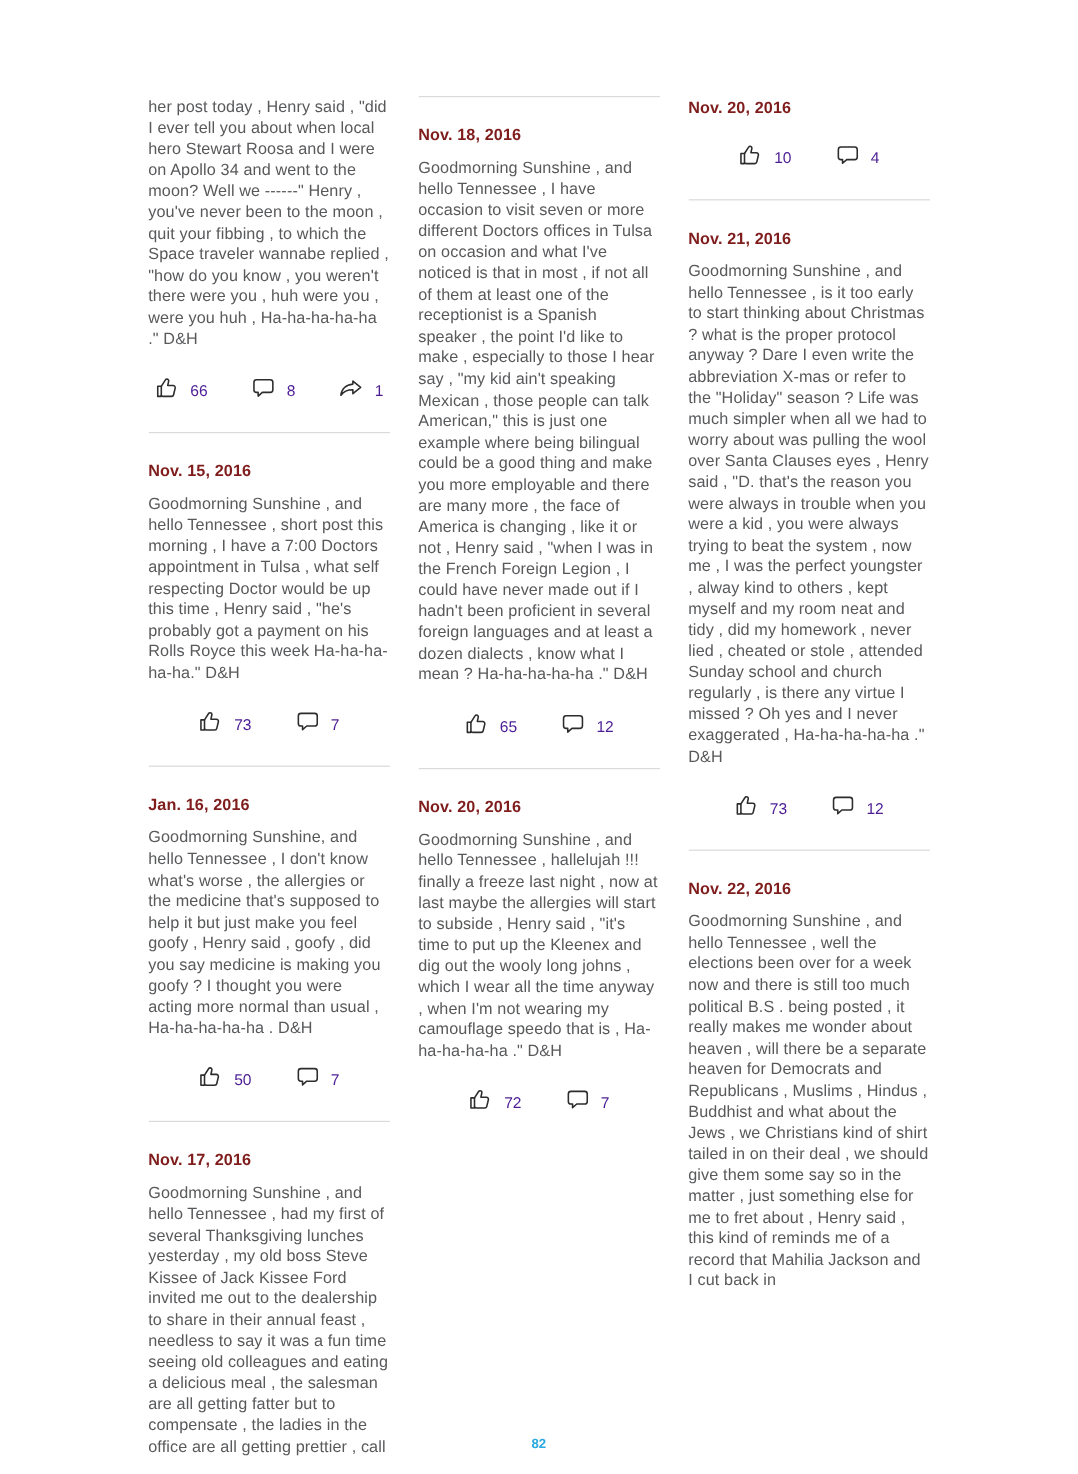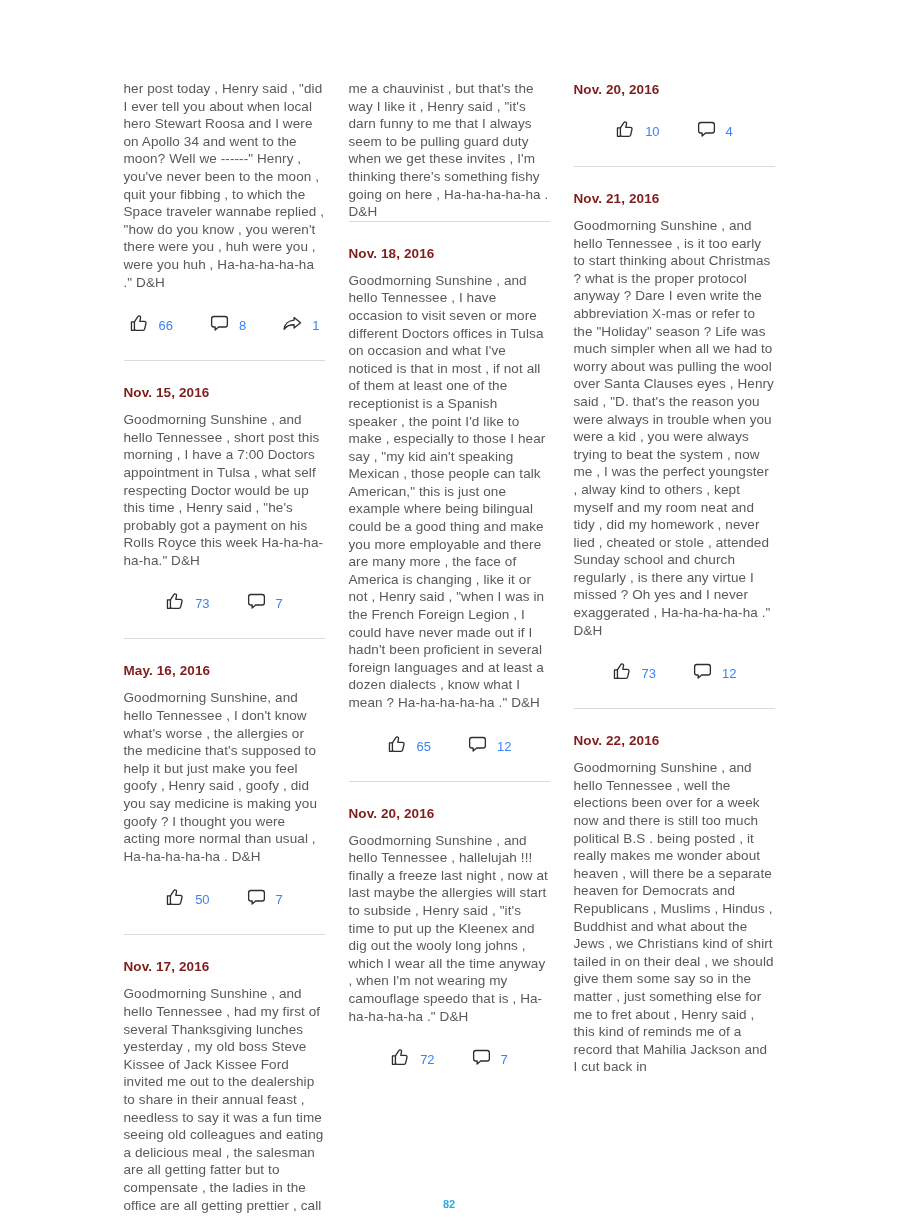--- a/index.html
+++ b/index.html
@@ -39,21 +39,21 @@
   .stats {
     display: flex;
     justify-content: center;
     align-items: center;
     gap: 36px;
     margin: 22px 0 26px;
   }
   .stat { display: inline-flex; align-items: center; gap: 9px; color: #2e2c2d; }
   .stat-icon { display: inline-flex; width: 21px; height: 21px; }
   .stat-icon svg { width: 21px; height: 21px; display: block; }
-  .count { font-size: 13px; color: #3b82f6; position: relative; top: 2px; }
+  .count { font-size: 13px; color: #4c1d95; position: relative; top: 2px; }
   .divider { border-top: 1px solid #dadada; margin: 0 0 24px; }
   .footer {
     position: absolute;
     left: 0; right: 0; bottom: 32px;
     text-align: center;
   }
   .page-number { font-size: 11px; font-weight: 700; }
 </style>
 </head>
 <body>
@@ -110,21 +110,21 @@
                 <svg viewBox="0 0 24 24" fill="none" stroke="currentColor" stroke-width="1.5" stroke-linecap="round" stroke-linejoin="round">
                   <path d="M5.5 4h13C19.9 4 21 5.1 21 6.5v7c0 1.4-1.1 2.5-2.5 2.5H11l-4 3.5V16H5.5C4.1 16 3 14.9 3 13.5v-7C3 5.1 4.1 4 5.5 4z"></path>
                 </svg>
               </span>
               <span class="count">7</span>
             </span>
           </div>
         </article>
         <div class="divider"></div>
         <article class="post">
-          <h3 class="post-date">May. 16, 2016</h3>
+          <h3 class="post-date">Jan. 16, 2016</h3>
           <p class="post-body">Goodmorning Sunshine, and hello Tennessee , I don't know what's worse , the allergies or the medicine that's supposed to help it but just make you feel goofy , Henry said , goofy , did you say medicine is making you goofy ? I thought you were acting more normal than usual , Ha-ha-ha-ha-ha . D&amp;H</p>
           <div class="stats">
             <span class="stat">
               <span class="stat-icon">
                 <svg viewBox="0 0 24 24" fill="none" stroke="currentColor" stroke-width="1.5" stroke-linecap="round" stroke-linejoin="round">
                   <path d="M2.8 10.2h3.4v9.6H2.8z"></path>
                   <path d="M6.2 18.9c.5.6 1.3.9 2.1.9h7.6c1 0 1.8-.7 2-1.6l1.5-6.3c.3-1.2-.6-2.4-1.9-2.4h-5.2l.9-4.2c.2-1-.6-2-1.7-2-.6 0-1.1.3-1.4.8L6.2 10.2"></path>
                 </svg>
               </span>
               <span class="count">50</span>
@@ -140,21 +140,20 @@
           </div>
         </article>
         <div class="divider"></div>
         <article class="post">
           <h3 class="post-date">Nov. 17, 2016</h3>
           <p class="post-body">Goodmorning Sunshine , and hello Tennessee , had my first of several Thanksgiving lunches yesterday , my old boss Steve Kissee of Jack Kissee Ford invited me out to the dealership to share in their annual feast , needless to say it was a fun time seeing old colleagues and eating a delicious meal , the salesman are all getting fatter but to compensate , the ladies in the office are all getting prettier , call</p>
         </article>
       </div>
       <div class="column">
         <article class="post">
-          <p class="post-body">me a chauvinist , but that's the way I like it , Henry said , "it's darn funny to me that I always seem to be pulling guard duty when we get these invites , I'm thinking there's something fishy going on here , Ha-ha-ha-ha-ha . D&amp;H</p>
         </article>
         <div class="divider"></div>
         <article class="post">
           <h3 class="post-date">Nov. 18, 2016</h3>
           <p class="post-body">Goodmorning Sunshine , and hello Tennessee , I have occasion to visit seven or more different Doctors offices in Tulsa on occasion and what I've noticed is that in most , if not all of them at least one of the receptionist is a Spanish speaker , the point I'd like to make , especially to those I hear say , "my kid ain't speaking Mexican , those people can talk American," this is just one example where being bilingual could be a good thing and make you more employable and there are many more , the face of America is changing , like it or not , Henry said , "when I was in the French Foreign Legion , I could have never made out if I hadn't been proficient in several foreign languages and at least a dozen dialects , know what I mean ? Ha-ha-ha-ha-ha ." D&amp;H</p>
           <div class="stats">
             <span class="stat">
               <span class="stat-icon">
                 <svg viewBox="0 0 24 24" fill="none" stroke="currentColor" stroke-width="1.5" stroke-linecap="round" stroke-linejoin="round">
                   <path d="M2.8 10.2h3.4v9.6H2.8z"></path>

